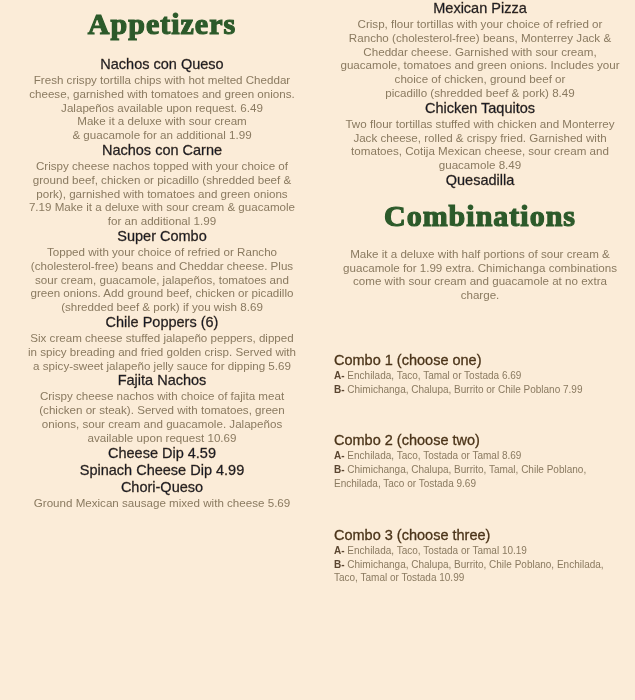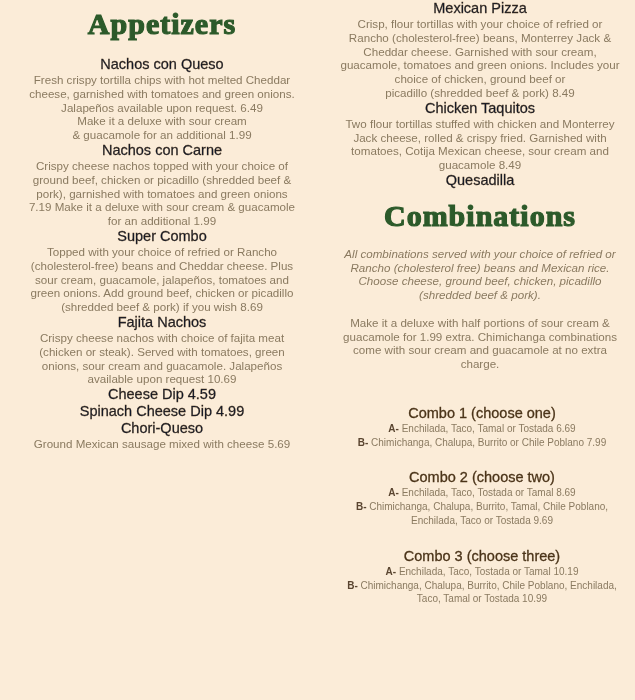--- a/index.html
+++ b/index.html
@@ -37,21 +37,21 @@
     color: #8a7a60;
     white-space: pre-line;
   }
   .combo-intro {
     text-align: center;
     font-size: 11.6px;
     line-height: 13.8px;
     white-space: pre-line;
   }
   .combo-intro .italic { font-style: italic; }
-  .combo-block { margin-top: 20px; padding-left: 4px; text-align: center; }
+  .combo-block { margin-top: 36px; padding-left: 4px; }
   .combo-title {
     font-size: 14.5px;
     color: #4b3419;
     line-height: 17px;
     -webkit-text-stroke: 0.3px #4b3419;
   }
   .combo-line { font-size: 10px; line-height: 13.8px; color: #8a7a60; }
   .combo-line .opt { color: #5a4530; font-weight: bold; }
 </style>
 </head>
@@ -75,20 +75,26 @@
 7.19 Make it a deluxe with sour cream &amp; guacamole
 for an additional 1.99</div>
   </div>
   <div class="item">
     <div class="item-name">Super Combo</div>
     <div class="item-desc">Topped with your choice of refried or Rancho
 (cholesterol-free) beans and Cheddar cheese. Plus
 sour cream, guacamole, jalapeños, tomatoes and
 green onions. Add ground beef, chicken or picadillo
 (shredded beef &amp; pork) if you wish 8.69</div>
+  </div>
+  <div class="item">
+    <div class="item-name">Chile Poppers (6)</div>
+    <div class="item-desc">Six cream cheese stuffed jalapeño peppers, dipped
+in spicy breading and fried golden crisp. Served with
+a spicy-sweet jalapeño jelly sauce for dipping 5.69</div>
   </div>
   <div class="item">
     <div class="item-name">Fajita Nachos</div>
     <div class="item-desc">Crispy cheese nachos with choice of fajita meat
 (chicken or steak). Served with tomatoes, green
 onions, sour cream and guacamole. Jalapeños
 available upon request 10.69</div>
   </div>
   <div class="item">
     <div class="item-name">Cheese Dip  4.59</div>
@@ -118,24 +124,20 @@
 Jack cheese, rolled &amp; crispy fried. Garnished with
 tomatoes, Cotija Mexican cheese, sour cream and
 guacamole 8.49</div>
   </div>
   <div class="item">
     <div class="item-name">Quesadilla</div>
   </div>
 
   <div class="section-title t-combos">Combinations</div>
   <div class="combo-intro">
-    <div class="italic">All combinations served with your choice of refried or
-Rancho (cholesterol free) beans and Mexican rice.
-Choose cheese, ground beef, chicken, picadillo
-(shredded beef &amp; pork).</div>
     <div>Make it a deluxe with half portions of sour cream &amp;
 guacamole for 1.99 extra. Chimichanga combinations
 come with sour cream and guacamole at no extra
 charge.</div>
   </div>
 
   <div class="combo-block">
     <div class="combo-title">Combo 1 (choose one)</div>
     <div class="combo-line"><span class="opt">A-</span><span> Enchilada, Taco, Tamal or Tostada 6.69</span></div>
     <div class="combo-line"><span class="opt">B-</span><span> Chimichanga, Chalupa, Burrito or Chile Poblano 7.99</span></div>

